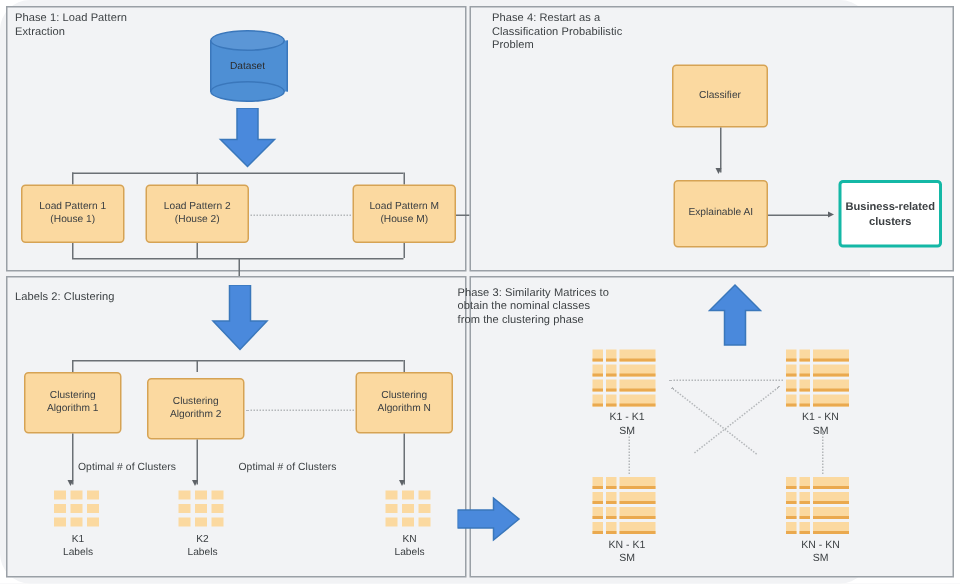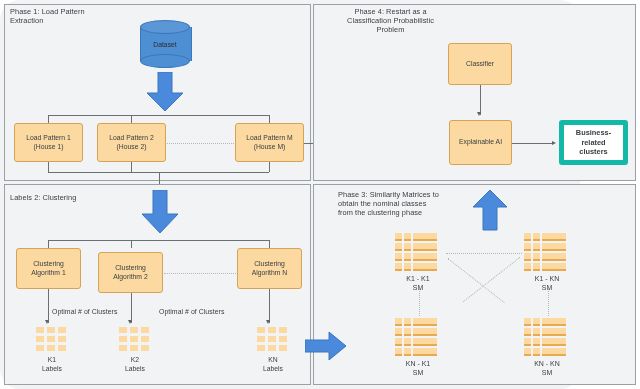--- a/index.html
+++ b/index.html
@@ -18,21 +18,21 @@
     white-space:pre-line;letter-spacing:.05px;
   }
 
   
   .box{
     position:absolute;box-sizing:border-box;
     background:#fbd9a0;border:1px solid #d6a354;border-radius:3px;
     display:flex;align-items:center;justify-content:center;text-align:center;
     color:#3c4043;font-size:6.8px;line-height:8.6px;white-space:pre-line;
   }
-  .box.white{background:#ffffff;border:5px solid #14b8a6;font-weight:bold;font-size:7.4px;line-height:9.4px;}
+  .box.white{background:#ffffff;border:2px solid #14b8a6;font-weight:bold;font-size:7.4px;line-height:9.4px;}
 
   
   .cyl{position:absolute;}
   .cyl .body{
     position:absolute;left:0;top:7px;width:100%;height:calc(100% - 14px);
     background:#4e8fd4;border-left:1px solid #3a77bb;border-right:1px solid #3a77bb;
   }
   .cyl .bot{
     position:absolute;left:0;bottom:0;width:100%;height:14px;box-sizing:border-box;
     background:#4e8fd4;border:1px solid #3a77bb;border-radius:50%/50%;
@@ -122,21 +122,21 @@
   <div class="ln lnh" style="left:48px;top:172px;width:221px;"></div>
   <div class="ln lnv" style="left:48px;top:162px;height:10px;"></div>
   <div class="ln lnv" style="left:131px;top:162px;height:10px;"></div>
   <div class="ln lnv" style="left:269px;top:162px;height:10px;"></div>
   <div class="ln lnv" style="left:159px;top:172px;height:22px;"></div>
 
   <div class="ln lnh" style="left:304px;top:143px;width:150px;"></div>
   <div class="arrowhead-right" style="left:452px;top:140.5px;"></div>
 
   <div class="panel" style="left:313px;top:4px;width:323px;height:177px;"></div>
-  <div class="panel-title" style="left:328px;top:7px;width:125px;text-align:center;">Phase 4: Restart as a
+  <div class="panel-title" style="left:328px;top:7px;width:125px;text-align:left;">Phase 4: Restart as a
 Classification Probabilistic
           Problem</div>
 
   <div class="box" style="left:448px;top:43px;width:64px;height:42px;">Classifier</div>
 
   <div class="ln lnv" style="left:480px;top:85px;height:30px;"></div>
   <div class="arrowhead-down" style="left:477.4px;top:112px;"></div>
 
   <div class="box" style="left:449px;top:120px;width:63px;height:45px;">Explainable AI</div>
 
@@ -215,21 +215,21 @@
       <i></i>
       <i></i>
       <i></i>
       <i></i>
       <i></i>
   </div>
   <div class="kcap" style="left:243px;top:355px;width:60px;">KN
 Labels</div>
 
   <div class="panel" style="left:313px;top:184px;width:323px;height:201px;"></div>
-  <div class="panel-title" style="left:338px;top:190px;width:160px;">Phase 3: Similarity Matrices to
+  <div class="panel-title" style="left:305px;top:190px;width:160px;">Phase 3: Similarity Matrices to
    obtain the nominal classes
    from the clustering phase</div>
 
   <div class="barrow" style="left:305px;top:331px;width:42px;height:30px;">
     <svg width="42" height="30" viewBox="0 0 42 30">
       <polygon points="0,9 24,9 24,1 41,15 24,29 24,21 0,21" fill="#4a89dc" stroke="#3a77bb" stroke-width="1"></polygon>
     </svg>
   </div>
 
   <div class="barrow" style="left:472px;top:189px;width:36px;height:42px;">

